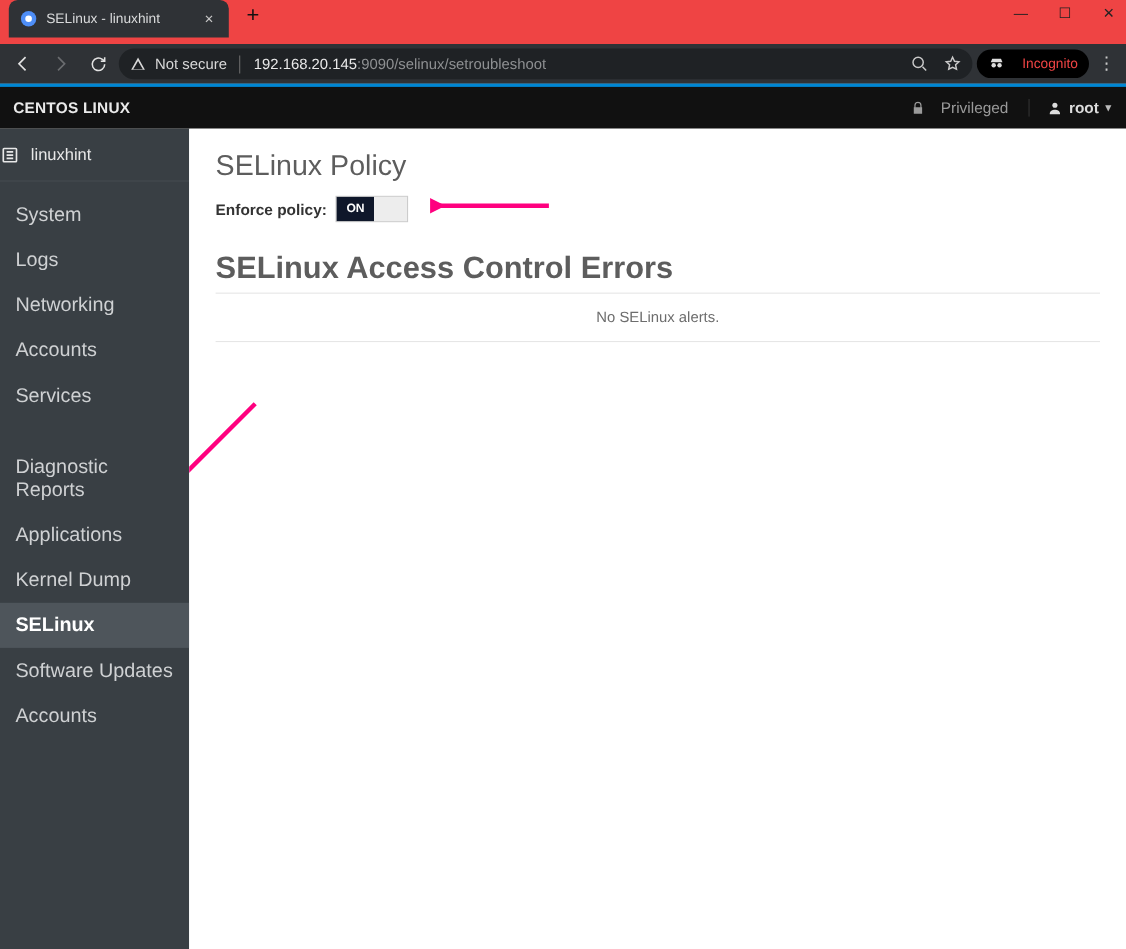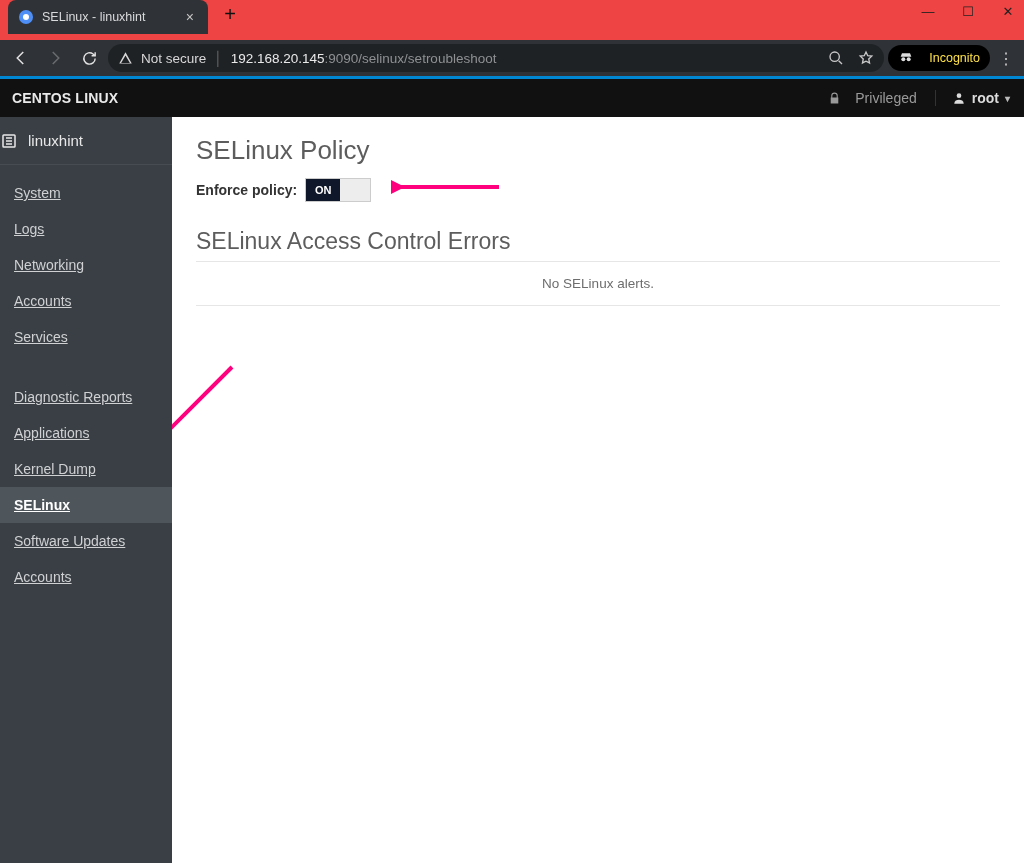--- a/index.html
+++ b/index.html
@@ -46,21 +46,21 @@
   .addr-wrap {
     flex:1; height:28px; background:#1f2225; border-radius:14px; display:flex; align-items:center;
     padding:0 10px; gap:8px; font-size:13.5px; color:#bdbdbd;
   }
   .addr-wrap .not-secure { color:#d8d8d8; }
   .addr-wrap .sep { color:#6b6b6b; }
   .addr-wrap .host-dim { color:#8e9092; }
   .addr-wrap .host-strong { color:#e9e9e9; }
   .omni-right { display:flex; align-items:center; gap:14px; margin-left:auto; }
   .incognito-pill {
-    display:flex; align-items:center; gap:15px; background:#000; color:#fde047;
+    display:flex; align-items:center; gap:15px; background:#000; color:#ef4444;
     border-radius:13px; height:26px; padding:0 10px; font-size:12.5px;
   }
   .incognito-pill .glasses { width:16px;height:16px;}
   .kebab { width:24px; text-align:center; font-size:16px; color:#c9c9c9;}
 
   
   .cockpit-topbar {
     height: 41px; background:#111; display:flex; align-items:center;
     border-top: 3px solid #0087d4;
   }
@@ -72,36 +72,36 @@
 
   .app-body { display:flex; height: calc(863px - 40px - 36px - 41px); }
   .sidebar { width:172px; background:#393f44; color:#d1d3d5; display:flex; flex-direction:column; }
   .host-row {
     display:flex; align-items:center; gap:10px; height:48px; padding:0 0;
     font-size:15px; color:#e8e8e8; border-bottom:1px solid rgba(255,255,255,.07);
   }
   .server-icon { width:18px; height:18px; }
   .nav-list { list-style:none; padding-top:10px;}
   .nav-list li {
-    font-size:14px; color:#cfd1d3; padding:10px 14px; cursor:default;text-decoration:underline;
+    font-size:18px; color:#cfd1d3; padding:10px 14px; cursor:default;
   }
   .nav-list li.active { background:#4e555b; color:#ffffff; font-weight:600; }
   .nav-gap { height:14px; }
 
   .content { flex:1; background:#fff; padding:18px 24px; position:relative; overflow:hidden;}
   .h1 { font-size:26px; font-weight:300; color:#5d5d5d; margin-bottom:6px;}
   .enforce-row { display:flex; align-items:center; gap:8px; margin:12px 0 26px 0; }
   .enforce-label { font-weight:700; color:#333; font-size:14px;}
   .toggle {
     width:66px; height:24px; border:1px solid #ccc; display:flex; align-items:stretch;
     font-size:11px; font-weight:700;
   }
   .toggle .on { background:#0f172a; color:#fff; flex:0 0 34px; display:flex;align-items:center;justify-content:center;text-align:center; }
   .toggle .off { background:#ededed; flex:1; }
-  .h2 { font-size:23px; font-weight:400; color:#5d5d5d; }
+  .h2 { font-size:28px; font-weight:700; color:#5d5d5d; }
   .hr-line { border:none; border-top:1px solid #e6e6e6; margin-top:6px;}
   .empty { text-align:center; color:#6d6d6d; font-size:13.5px; padding:14px 0; border-bottom:1px solid #e6e6e6;}
 
   
   .arrow1 {
     position:absolute; left:195px; top:-1px;
     width:110px; height:20px; pointer-events:none;
   }
   .arrow2 {
     position:absolute; left:-40px; top:240px; width:110px; height:110px; pointer-events:none;

